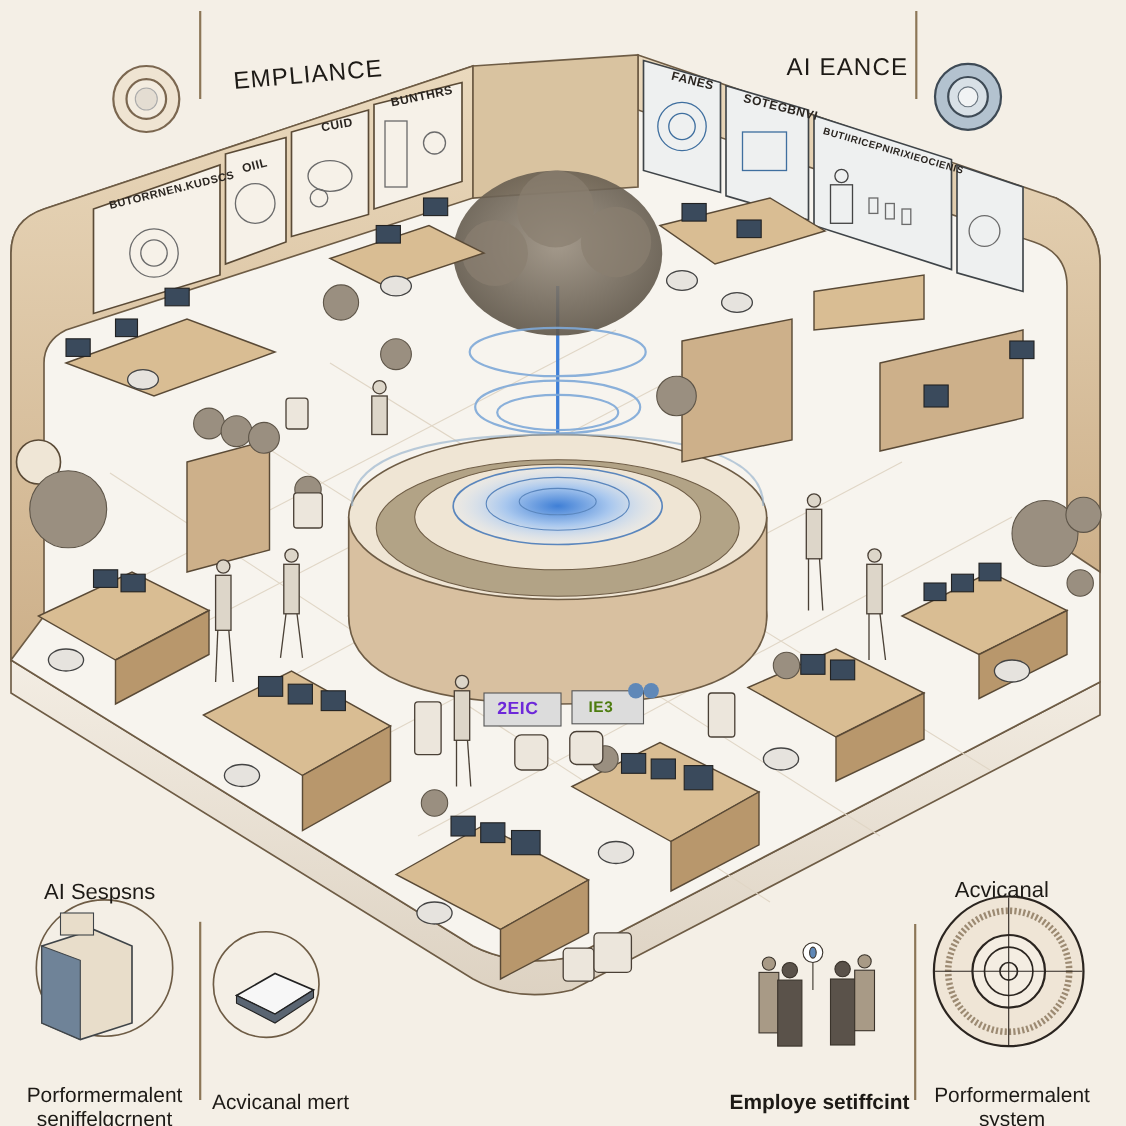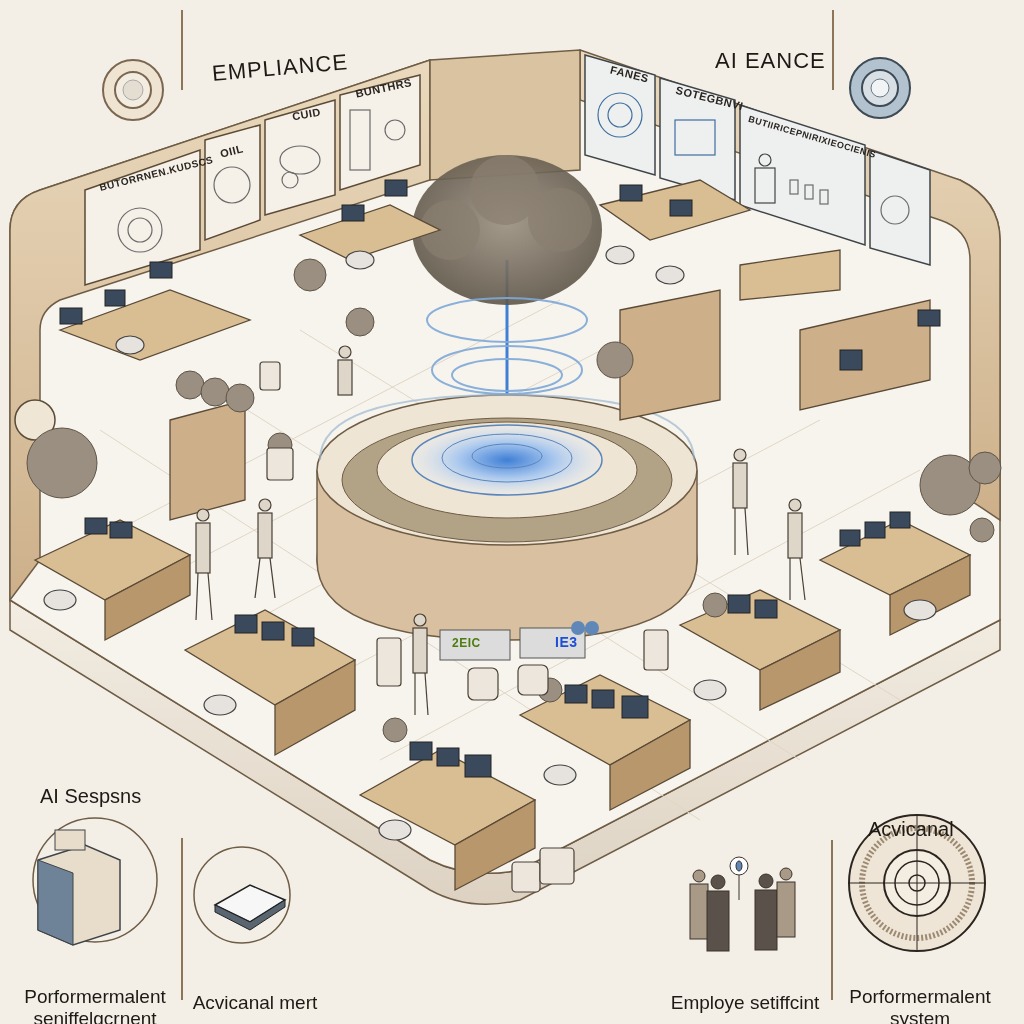--- a/index.html
+++ b/index.html
@@ -1,19 +1,19 @@
 <!DOCTYPE html>
 <html><head>
 <meta charset="utf-8">
 <style>
   html,body{margin:0;padding:0;}
   body{width:1024px;height:1024px;background:#f4efe6;position:relative;overflow:hidden;font-family:"Liberation Sans",sans-serif;color:#1d1a16;}
   .abs{position:absolute;}
   .title{font-size:22px;letter-spacing:1px;font-weight:400;}
-  .label{font-size:20px;font-weight:400;}
+  .label{font-size:20px;font-weight:400;margin-top:15px;}
   .label2{font-size:19px;line-height:22px;text-align:center;margin-top:24px;}
   .scene{position:absolute;left:0;top:0;width:1024px;height:1024px;}
   .panel-label{position:absolute;font-size:11px;font-weight:700;letter-spacing:0.5px;color:#2a2520;}
 </style>
 </head>
 <body>
 
 <svg class="scene" viewBox="0 0 1024 1024" xmlns="http://www.w3.org/2000/svg">
   <defs>
     <linearGradient id="wallG" x1="0" y1="0" x2="0" y2="1">
@@ -306,35 +306,35 @@
 </svg>
 
 <div class="panel-label" style="left:98px;top:168px;transform:rotate(-14deg);font-size:10px;">BUTORRNEN.KUDSCS</div>
 <div class="panel-label" style="left:220px;top:145px;transform:rotate(-14deg);">OIIL</div>
 <div class="panel-label" style="left:292px;top:108px;transform:rotate(-10deg);">CUID</div>
 <div class="panel-label" style="left:355px;top:82px;transform:rotate(-12deg);">BUNTHRS</div>
 <div class="panel-label" style="left:610px;top:68px;transform:rotate(14deg);">FANES</div>
 <div class="panel-label" style="left:675px;top:92px;transform:rotate(14deg);">SOTEGBNVI</div>
 <div class="panel-label" style="left:746px;top:132px;transform:rotate(16deg);font-size:9px;">BUTIIRICEPNIRIXIEOCIENIS</div>
 
-<div class="panel-label" style="left:452px;top:636px;font-size:12px;color:#4d7c0f;">2EIC</div>
-<div class="panel-label" style="left:555px;top:634px;font-size:14px;color:#1d4ed8;">IE3</div>
+<div class="panel-label" style="left:452px;top:636px;font-size:16px;color:#6d28d9;">2EIC</div>
+<div class="panel-label" style="left:535px;top:634px;font-size:14px;color:#4d7c0f;">IE3</div>
 
 <div class="abs title" style="left:212px;top:55px;transform:rotate(-5deg);">EMPLIANCE</div>
 <div class="abs title" style="left:715px;top:48px;text-align:center;">AI EANCE</div>
 
 <div class="abs label" style="left:40px;top:785px;">AI Sespsns</div>
-<div class="abs label" style="left:868px;top:818px;">Acvicanal</div>
+<div class="abs label" style="left:868px;top:783px;">Acvicanal</div>
 
 <div class="abs label2" style="left:10px;top:962px;width:170px;">
   <div>Porformermalent</div>
   <div>seniffelgcrnent</div>
 </div>
 <div class="abs label2" style="left:190px;top:968px;width:130px;">
   <div>Acvicanal mert</div>
 </div>
-<div class="abs label2" style="left:660px;top:968px;width:170px;">
+<div class="abs label2" style="left:660px;top:968px;width:170px;font-weight:bold;">
   <div>Employe setiffcint</div>
 </div>
 <div class="abs label2" style="left:845px;top:962px;width:150px;">
   <div>Porformermalent</div>
   <div>system</div>
 </div>
 
 </body></html>

